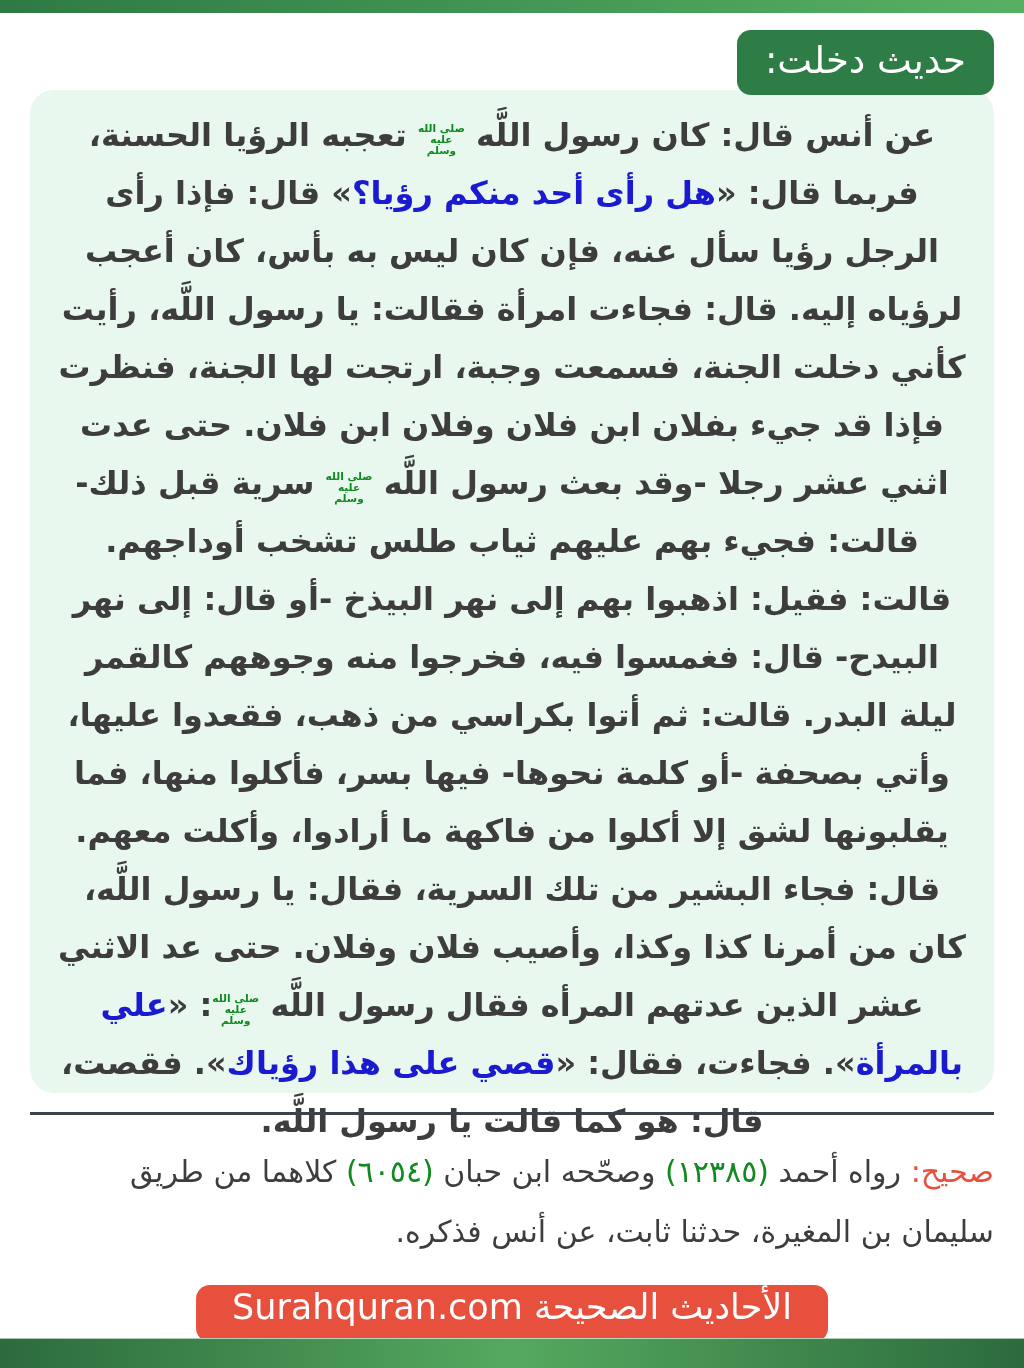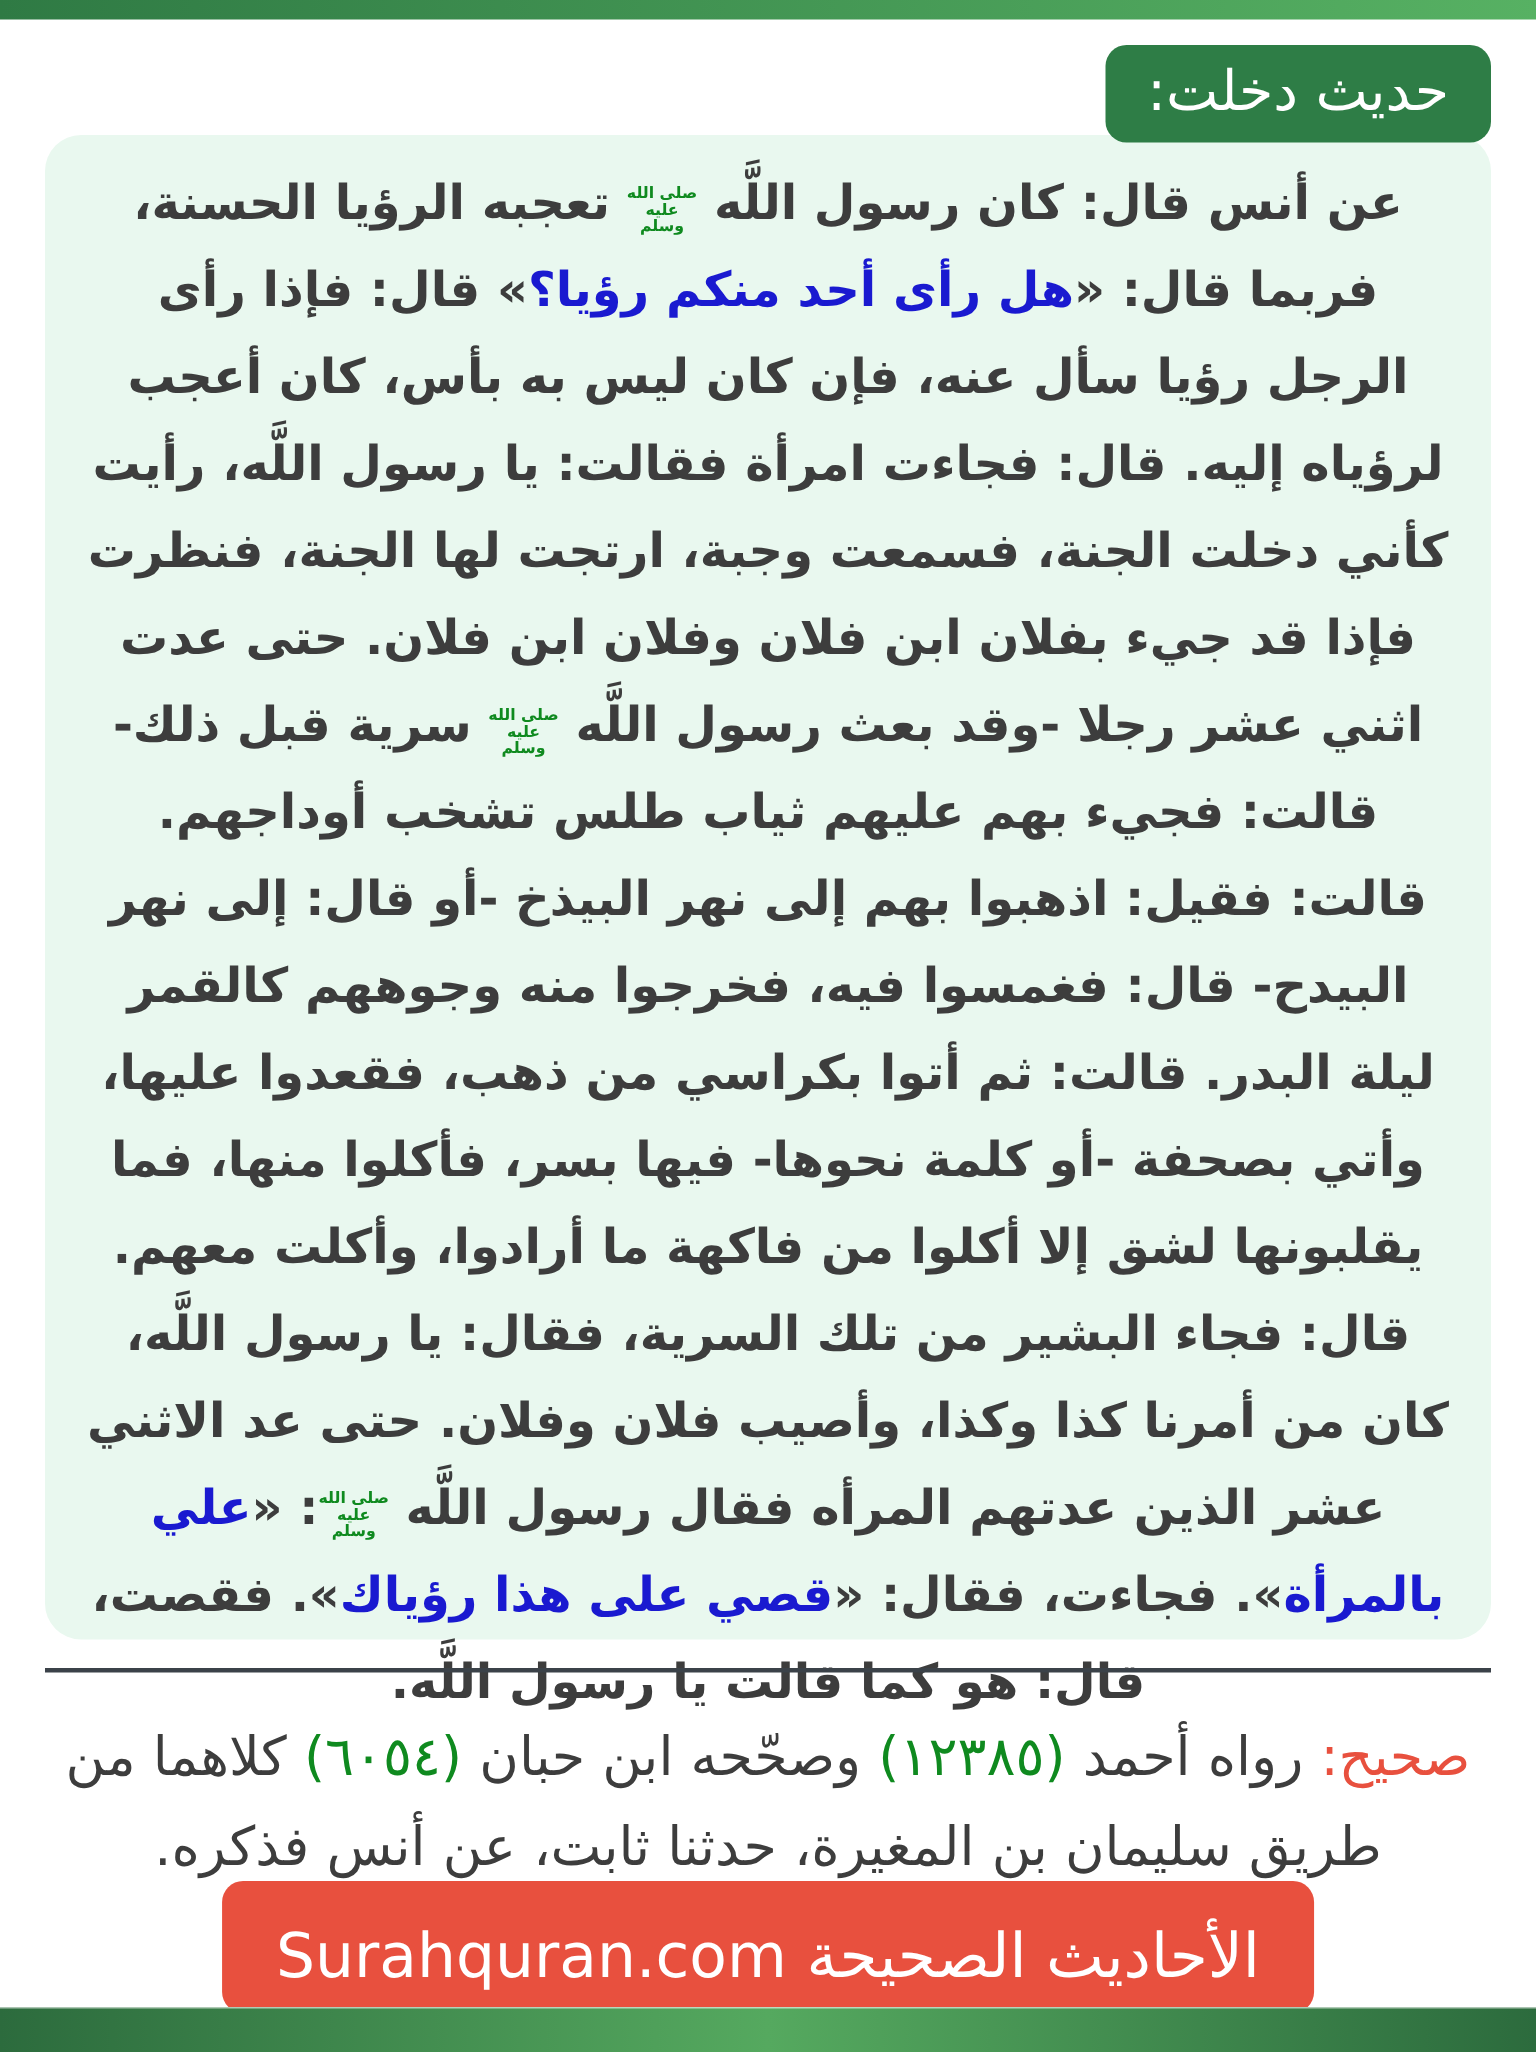--- a/index.html
+++ b/index.html
@@ -59,34 +59,33 @@
     text-align:center;
     vertical-align:-8px;
     font-weight:bold;
   }
   .divider{
     position:absolute;top:1112px;right:30px;left:30px;
     border:none;border-top:3px solid var(--divider-color);
   }
   .source-text{
     position:absolute;top:1142px;right:30px;left:30px;
-    text-align:center;
-    font-size:36px;
+    font-size:30px;
     line-height:60px;
     font-weight:normal;
     color:var(--dark-text);
   }
   .footer-btn{
     position:absolute;bottom:26px;left:50%;transform:translateX(-50%);
     background:var(--red-accent);
     color:#ffffff;
     white-space:nowrap;
-    font-size:41px;
+    font-size:35px;
     line-height:1;
-    padding:30px 36px 17px 36px;
+    padding:5px 36px 17px 36px;
     border-radius:14px;
     border:none;
     z-index:1;
     cursor:pointer;
     font-family:"DejaVu Sans", sans-serif;
   }
   .bottom-bar{
     position:absolute;bottom:0;left:0;right:0;height:30px;
     background:linear-gradient(to right,#2c6b3d,#55a95f 50%,#2c6b3d);
     border-top:1px solid rgba(255,255,255,0.6);

